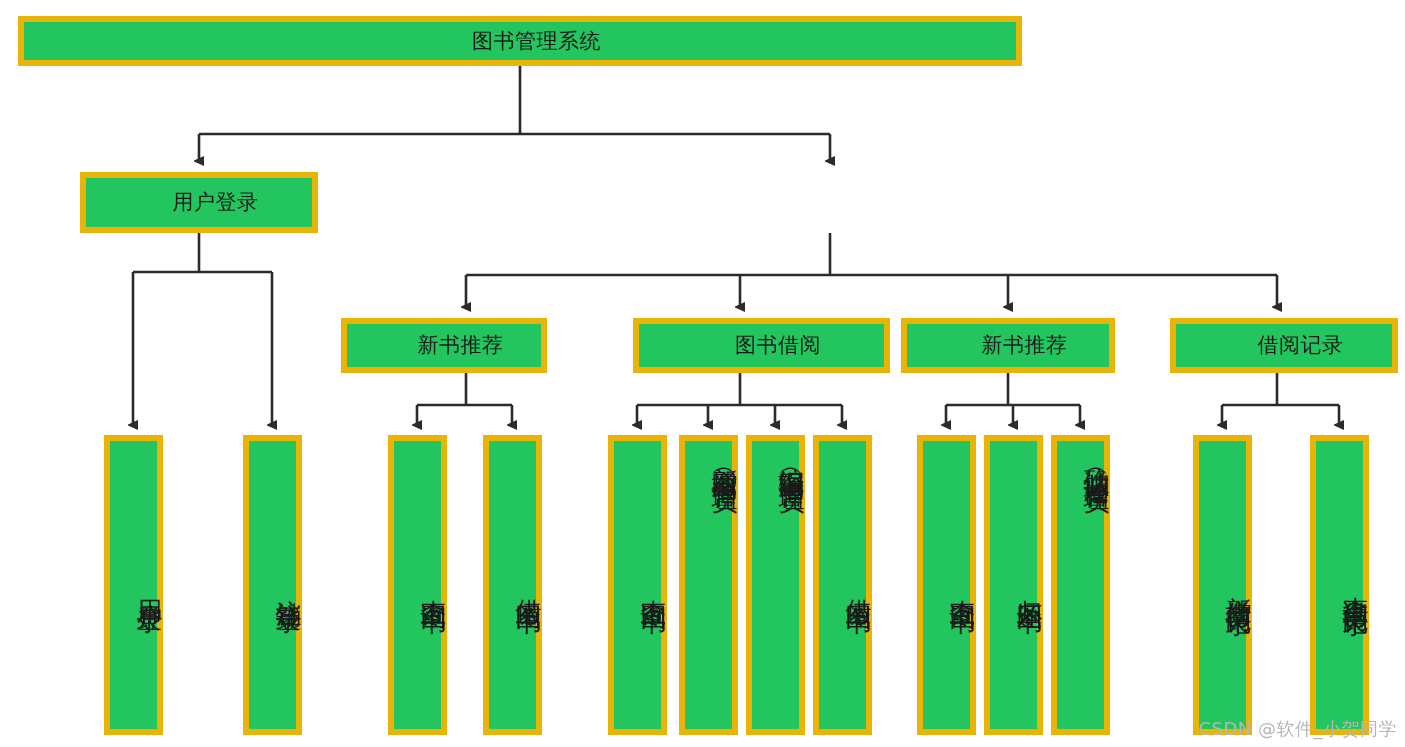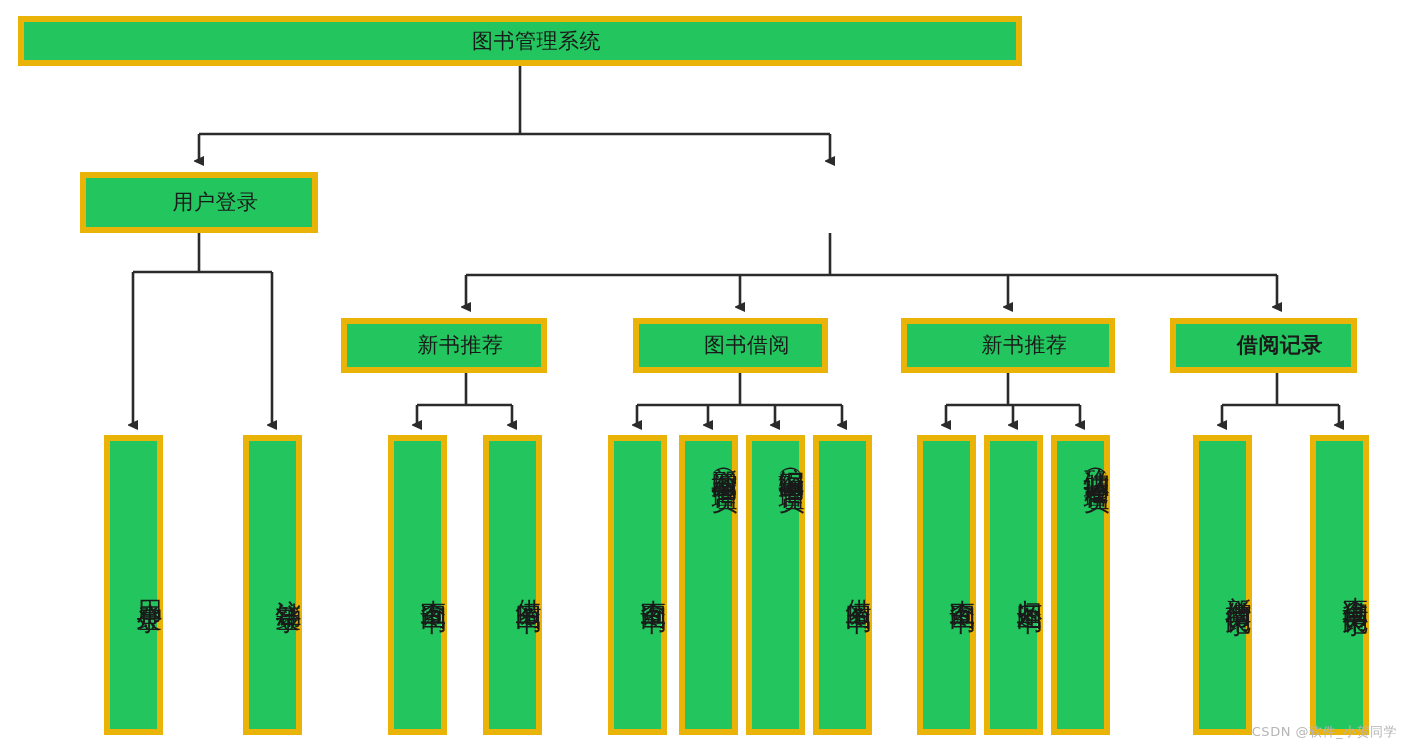--- a/index.html
+++ b/index.html
@@ -65,21 +65,21 @@
   }
   
   .node.v.mid {
     align-items: center;
     padding-top: 0;
   }
   #watermark {
     position: absolute;
     right: 8px;
     bottom: 6px;
-    font-size: 13px;
+    font-size: 18px;
     color: #b6b6b6;
     white-space: nowrap;
     letter-spacing: 0.5px;
   }
 </style>
 </head>
 <body>
 
 <div id="canvas">
 
@@ -139,29 +139,29 @@
 
   <div class="node h" style="left:80px; top:172px; width:238px; height:61px;">
     <span class="label">用户登录</span>
   </div>
 
 
   <div class="node h" style="left:341px; top:318px; width:206px; height:55px;">
     <span class="label">新书推荐</span>
   </div>
 
-  <div class="node h" style="left:633px; top:318px; width:195px; height:55px;">
+  <div class="node h" style="left:633px; top:318px; width:257px; height:55px;">
     <span class="label">图书借阅</span>
   </div>
 
   <div class="node h" style="left:901px; top:318px; width:214px; height:55px;">
     <span class="label">新书推荐</span>
   </div>
 
-  <div class="node h" style="left:1170px; top:318px; width:187px; height:55px;font-weight:bold;">
+  <div class="node h" style="left:1170px; top:318px; width:228px; height:55px;">
     <span class="label">借阅记录</span>
   </div>
 
   <div class="node v mid" style="left:104px; top:435px; width:59px; height:300px;">
     <span class="label">用户登录</span>
   </div>
 
   <div class="node v mid" style="left:243px; top:435px; width:59px; height:300px;">
     <span class="label">注销登录</span>
   </div>

